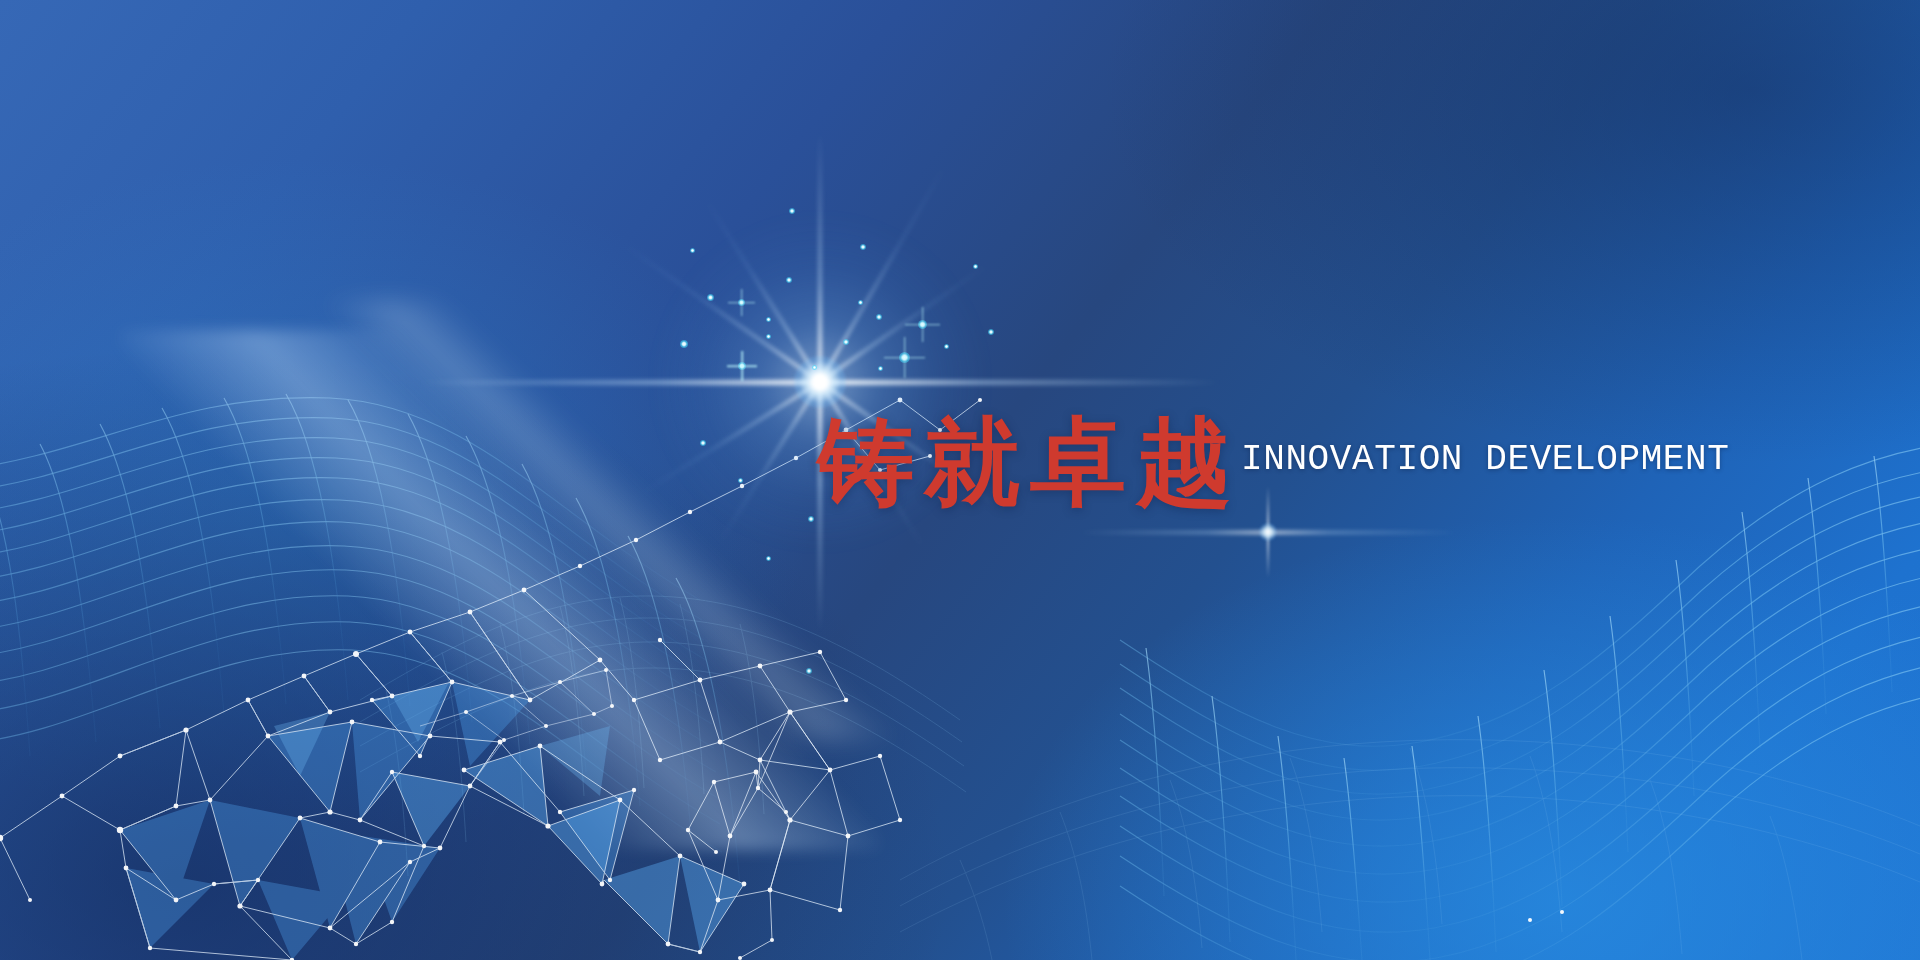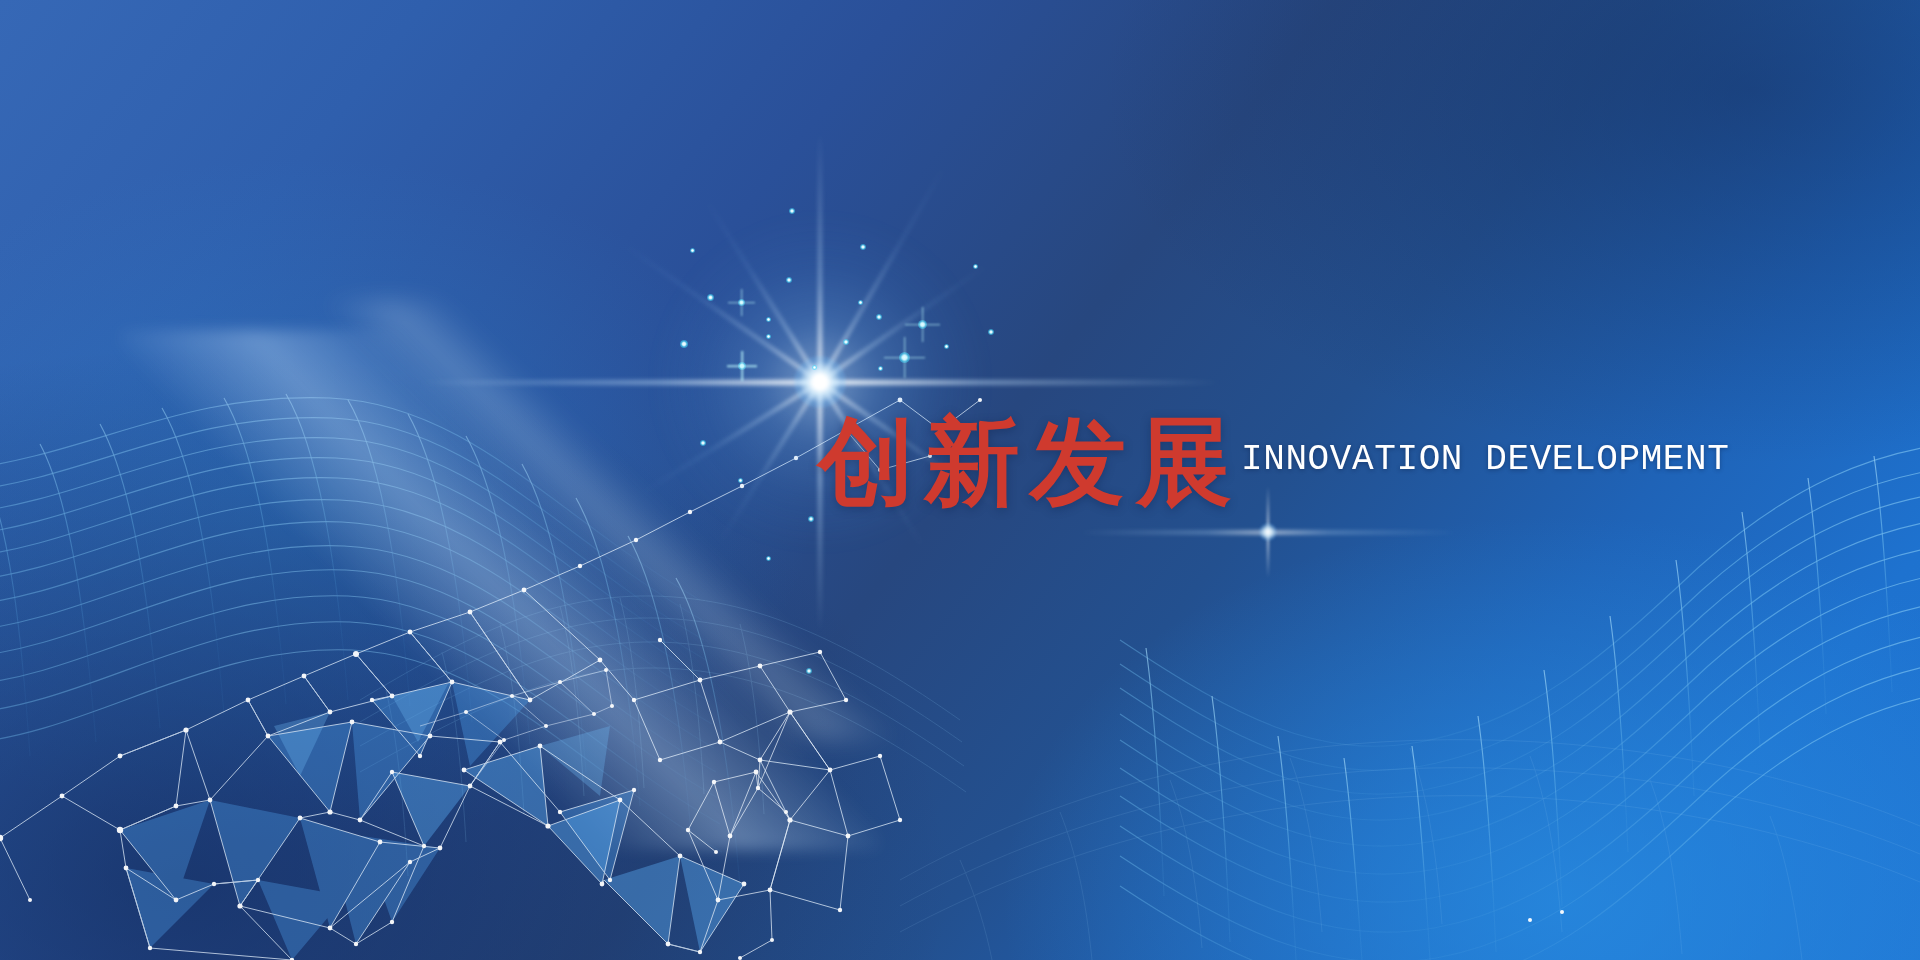--- a/index.html
+++ b/index.html
@@ -537,17 +537,17 @@
     <div class="spark" style="left:690px;top:248px;width:5px;height:5px;"></div>
   </div>
 
   <div class="flare2">
     <div class="h"></div>
     <div class="v"></div>
     <div class="c"></div>
   </div>
 
   <div class="headline">
-    <div class="cn cn-1">创新发展</div>
+    <div class="cn cn-1">铸就卓越</div>
     <div class="en en-1">INNOVATION DEVELOPMENT</div>
   </div>
 
 </div>
 
 </body></html>

